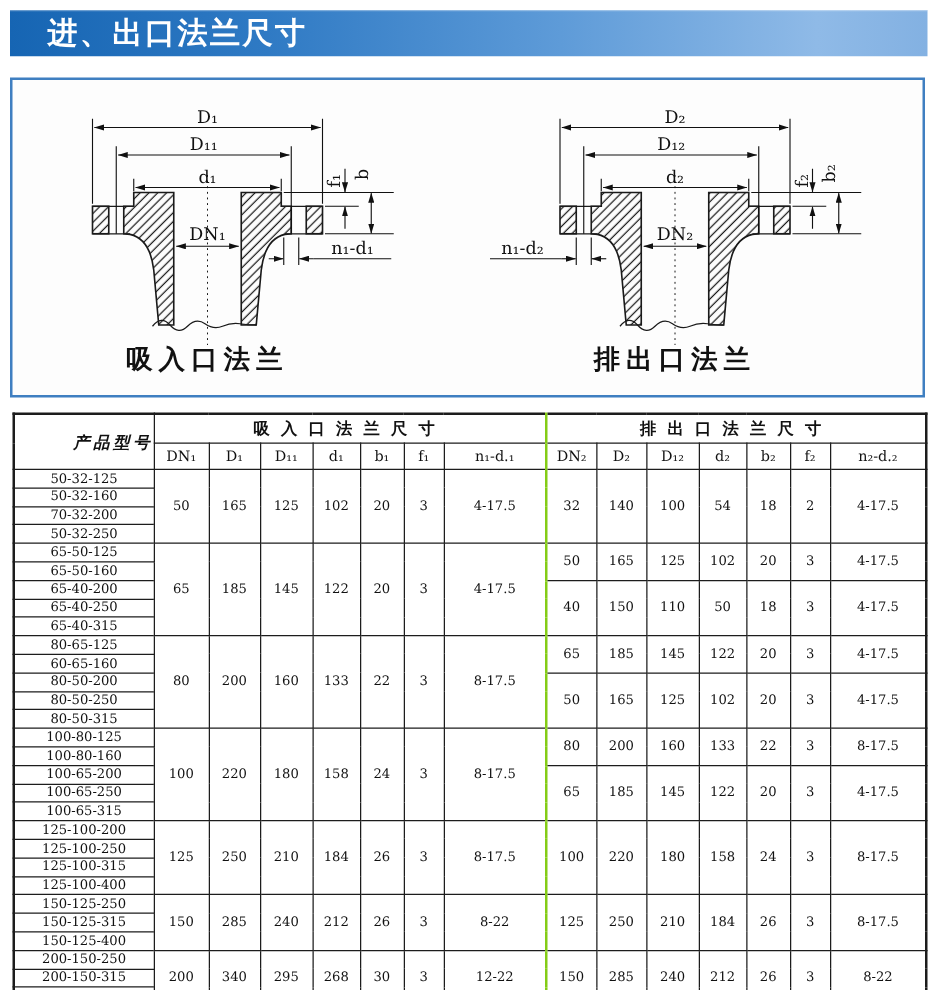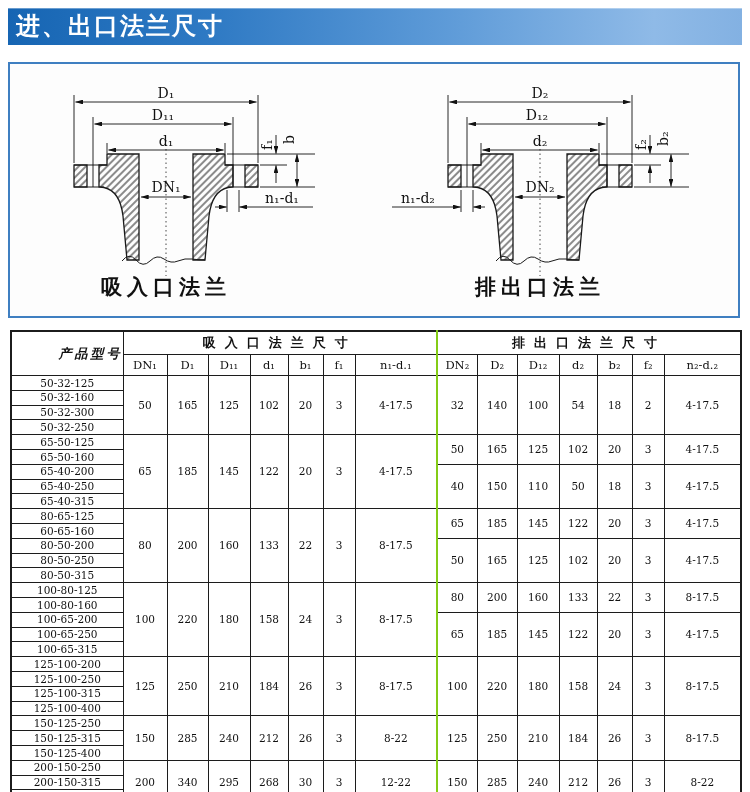--- a/index.html
+++ b/index.html
@@ -7,21 +7,21 @@
     width:750px;height:792px;position:relative;background:#ffffff;overflow:hidden;
     font-family:"DejaVu Serif","Liberation Serif",serif;color:#111;
   }
   
   .title-bar{
     position:absolute;left:8px;top:8px;width:734px;height:37px;
     background:linear-gradient(90deg,#1665b3 0%,#2f7ac4 28%,#5e9bd8 60%,#8fbae7 88%,#83b1e2 100%);
     box-shadow:inset 0 1px 0 rgba(255,255,255,.35);
   }
   .title-bar .t{
-    display:block;padding-left:8px;line-height:37px;
+    display:block;padding-left:30px;line-height:37px;
     font-family:"DejaVu Sans","Liberation Sans",sans-serif;
     font-size:24px;font-weight:bold;color:#ffffff;letter-spacing:2px;white-space:nowrap;
   }
   
   .diagram-panel{
     position:absolute;left:8px;top:62px;width:728px;height:252px;
     border:2px solid #3f7fc1;background:#fdfdfd;display:flex;
   }
   .diagram-panel svg{display:block;}
   
@@ -204,21 +204,21 @@
           <td rowspan="4">100</td>
           <td rowspan="4">54</td>
           <td rowspan="4">18</td>
           <td rowspan="4">2</td>
           <td rowspan="4">4-17.5</td>
         </tr>
         <tr>
           <td>50-32-160</td>
         </tr>
         <tr>
-          <td>50-32-300</td>
+          <td>70-32-200</td>
         </tr>
         <tr>
           <td>50-32-250</td>
         </tr>
         <tr>
           <td>65-50-125</td>
           <td rowspan="5">65</td>
           <td rowspan="5">185</td>
           <td rowspan="5">145</td>
           <td rowspan="5">122</td>

